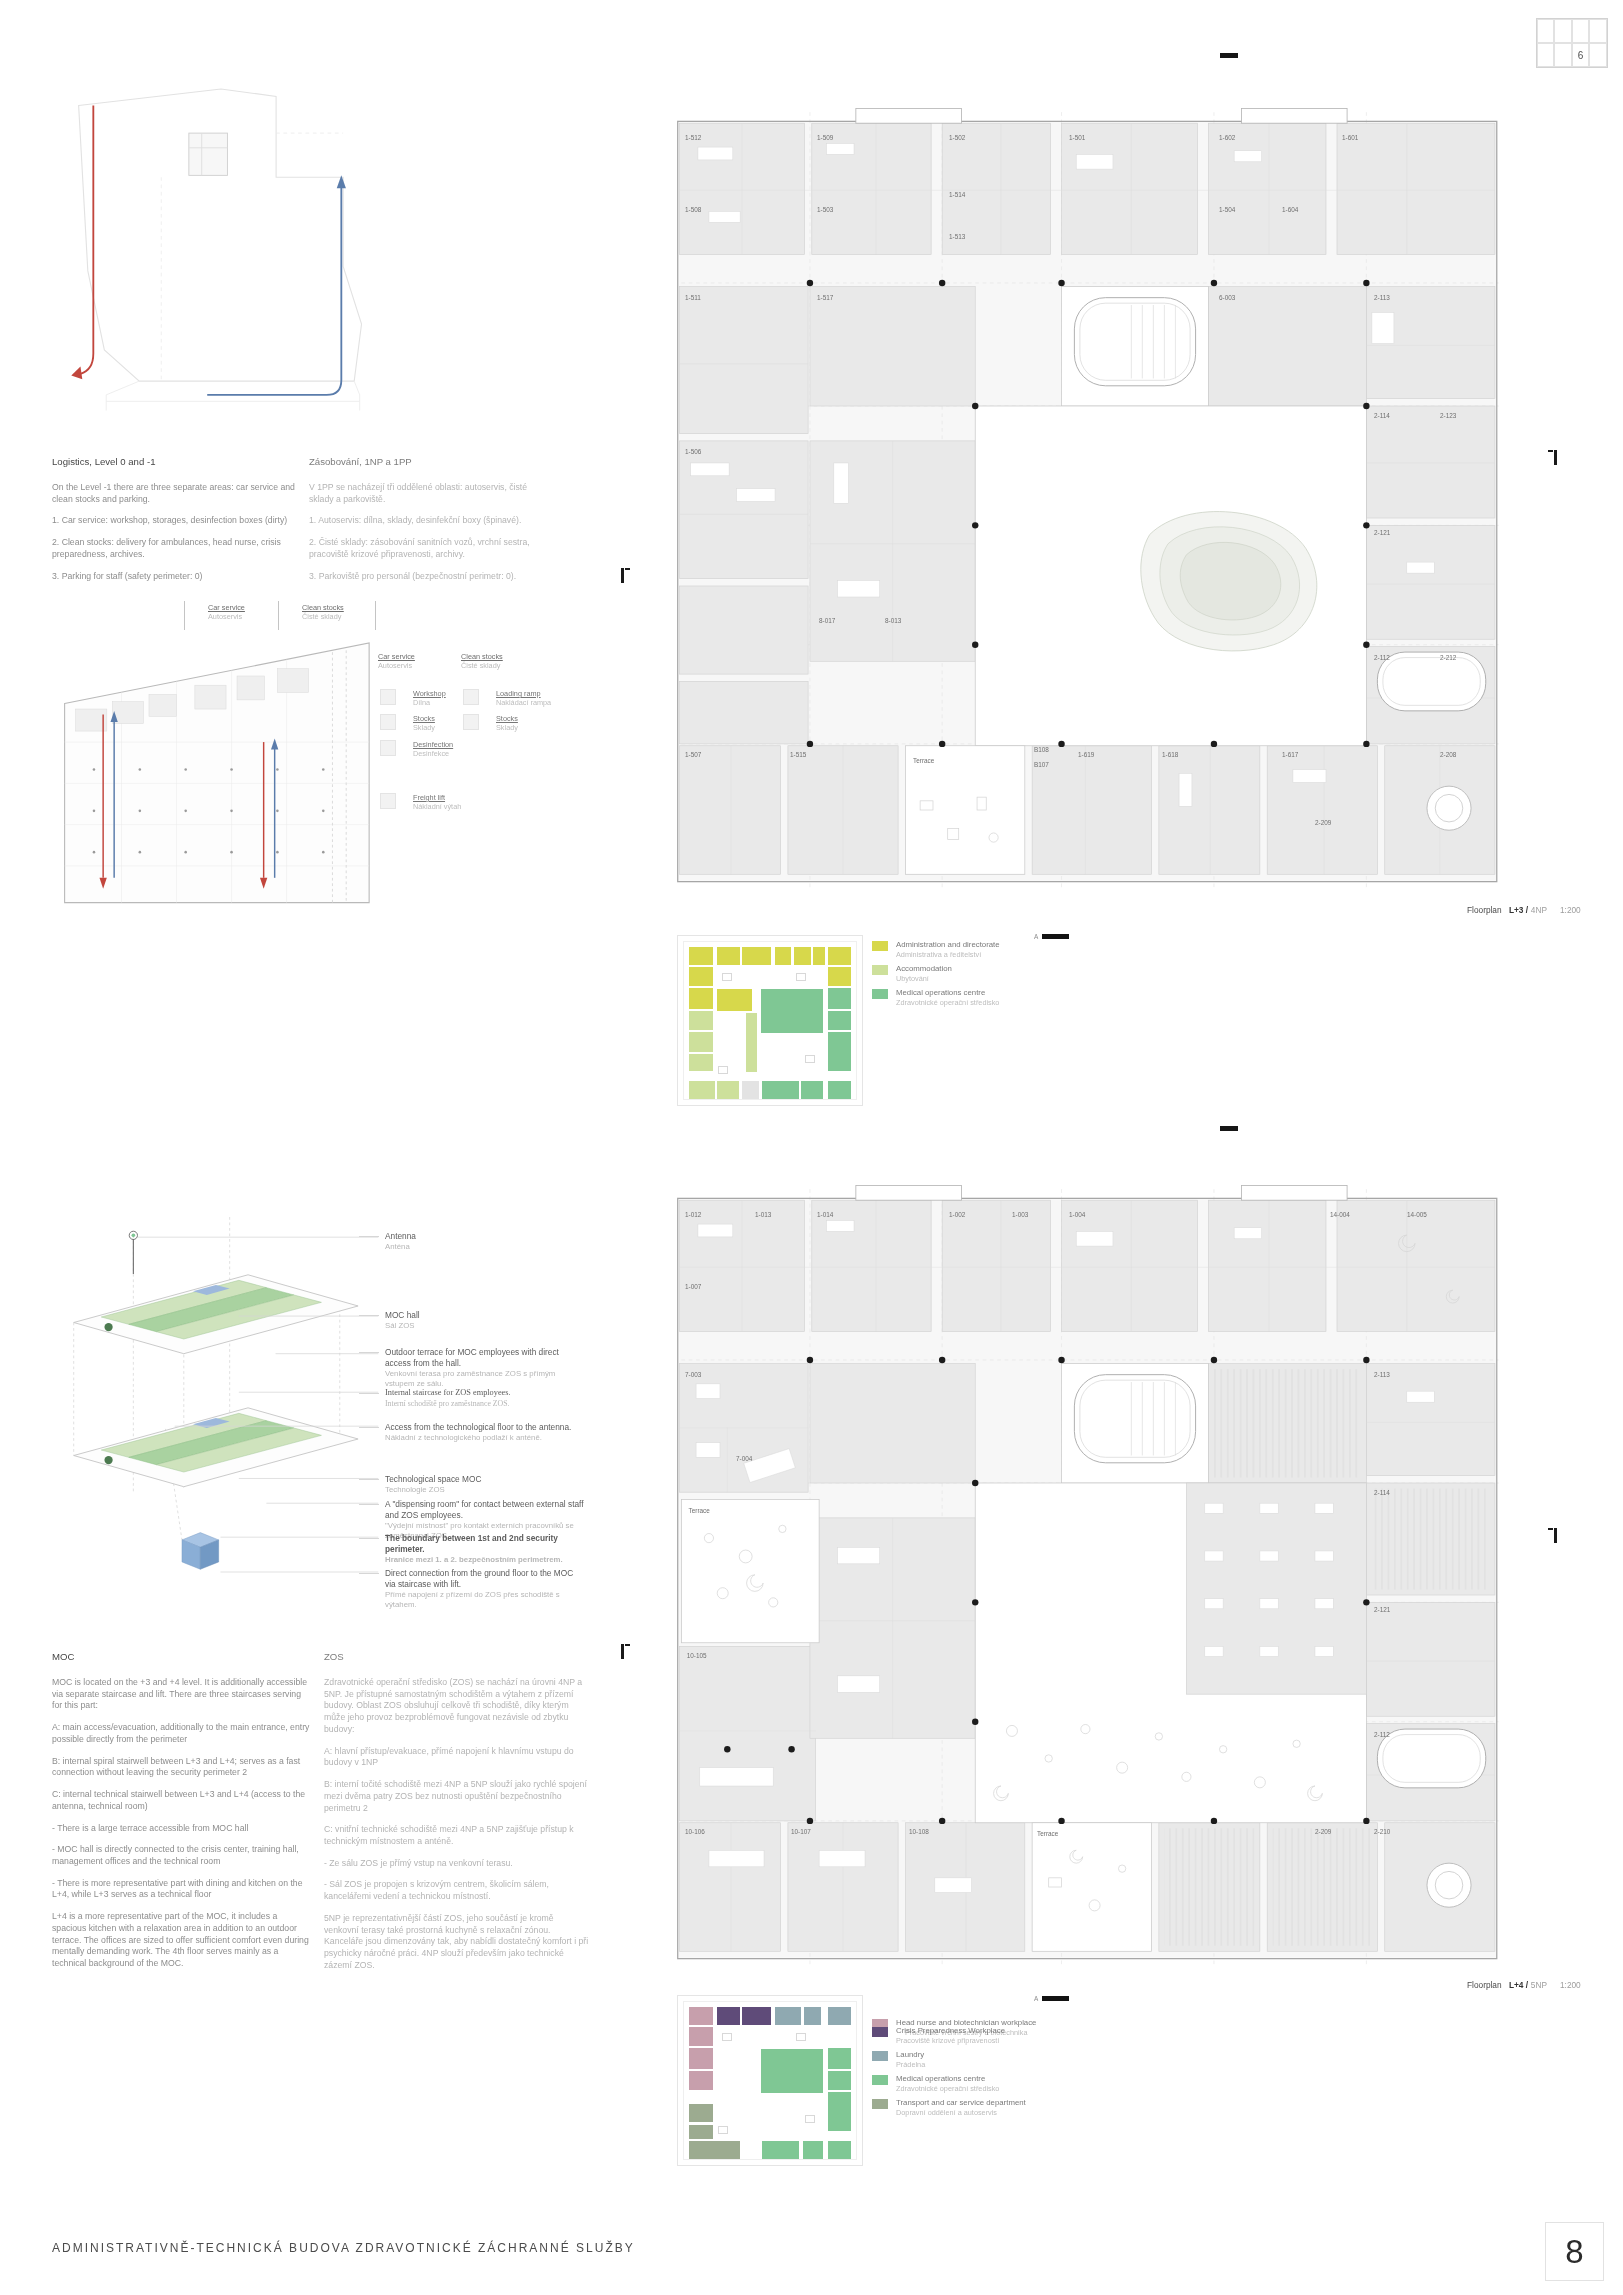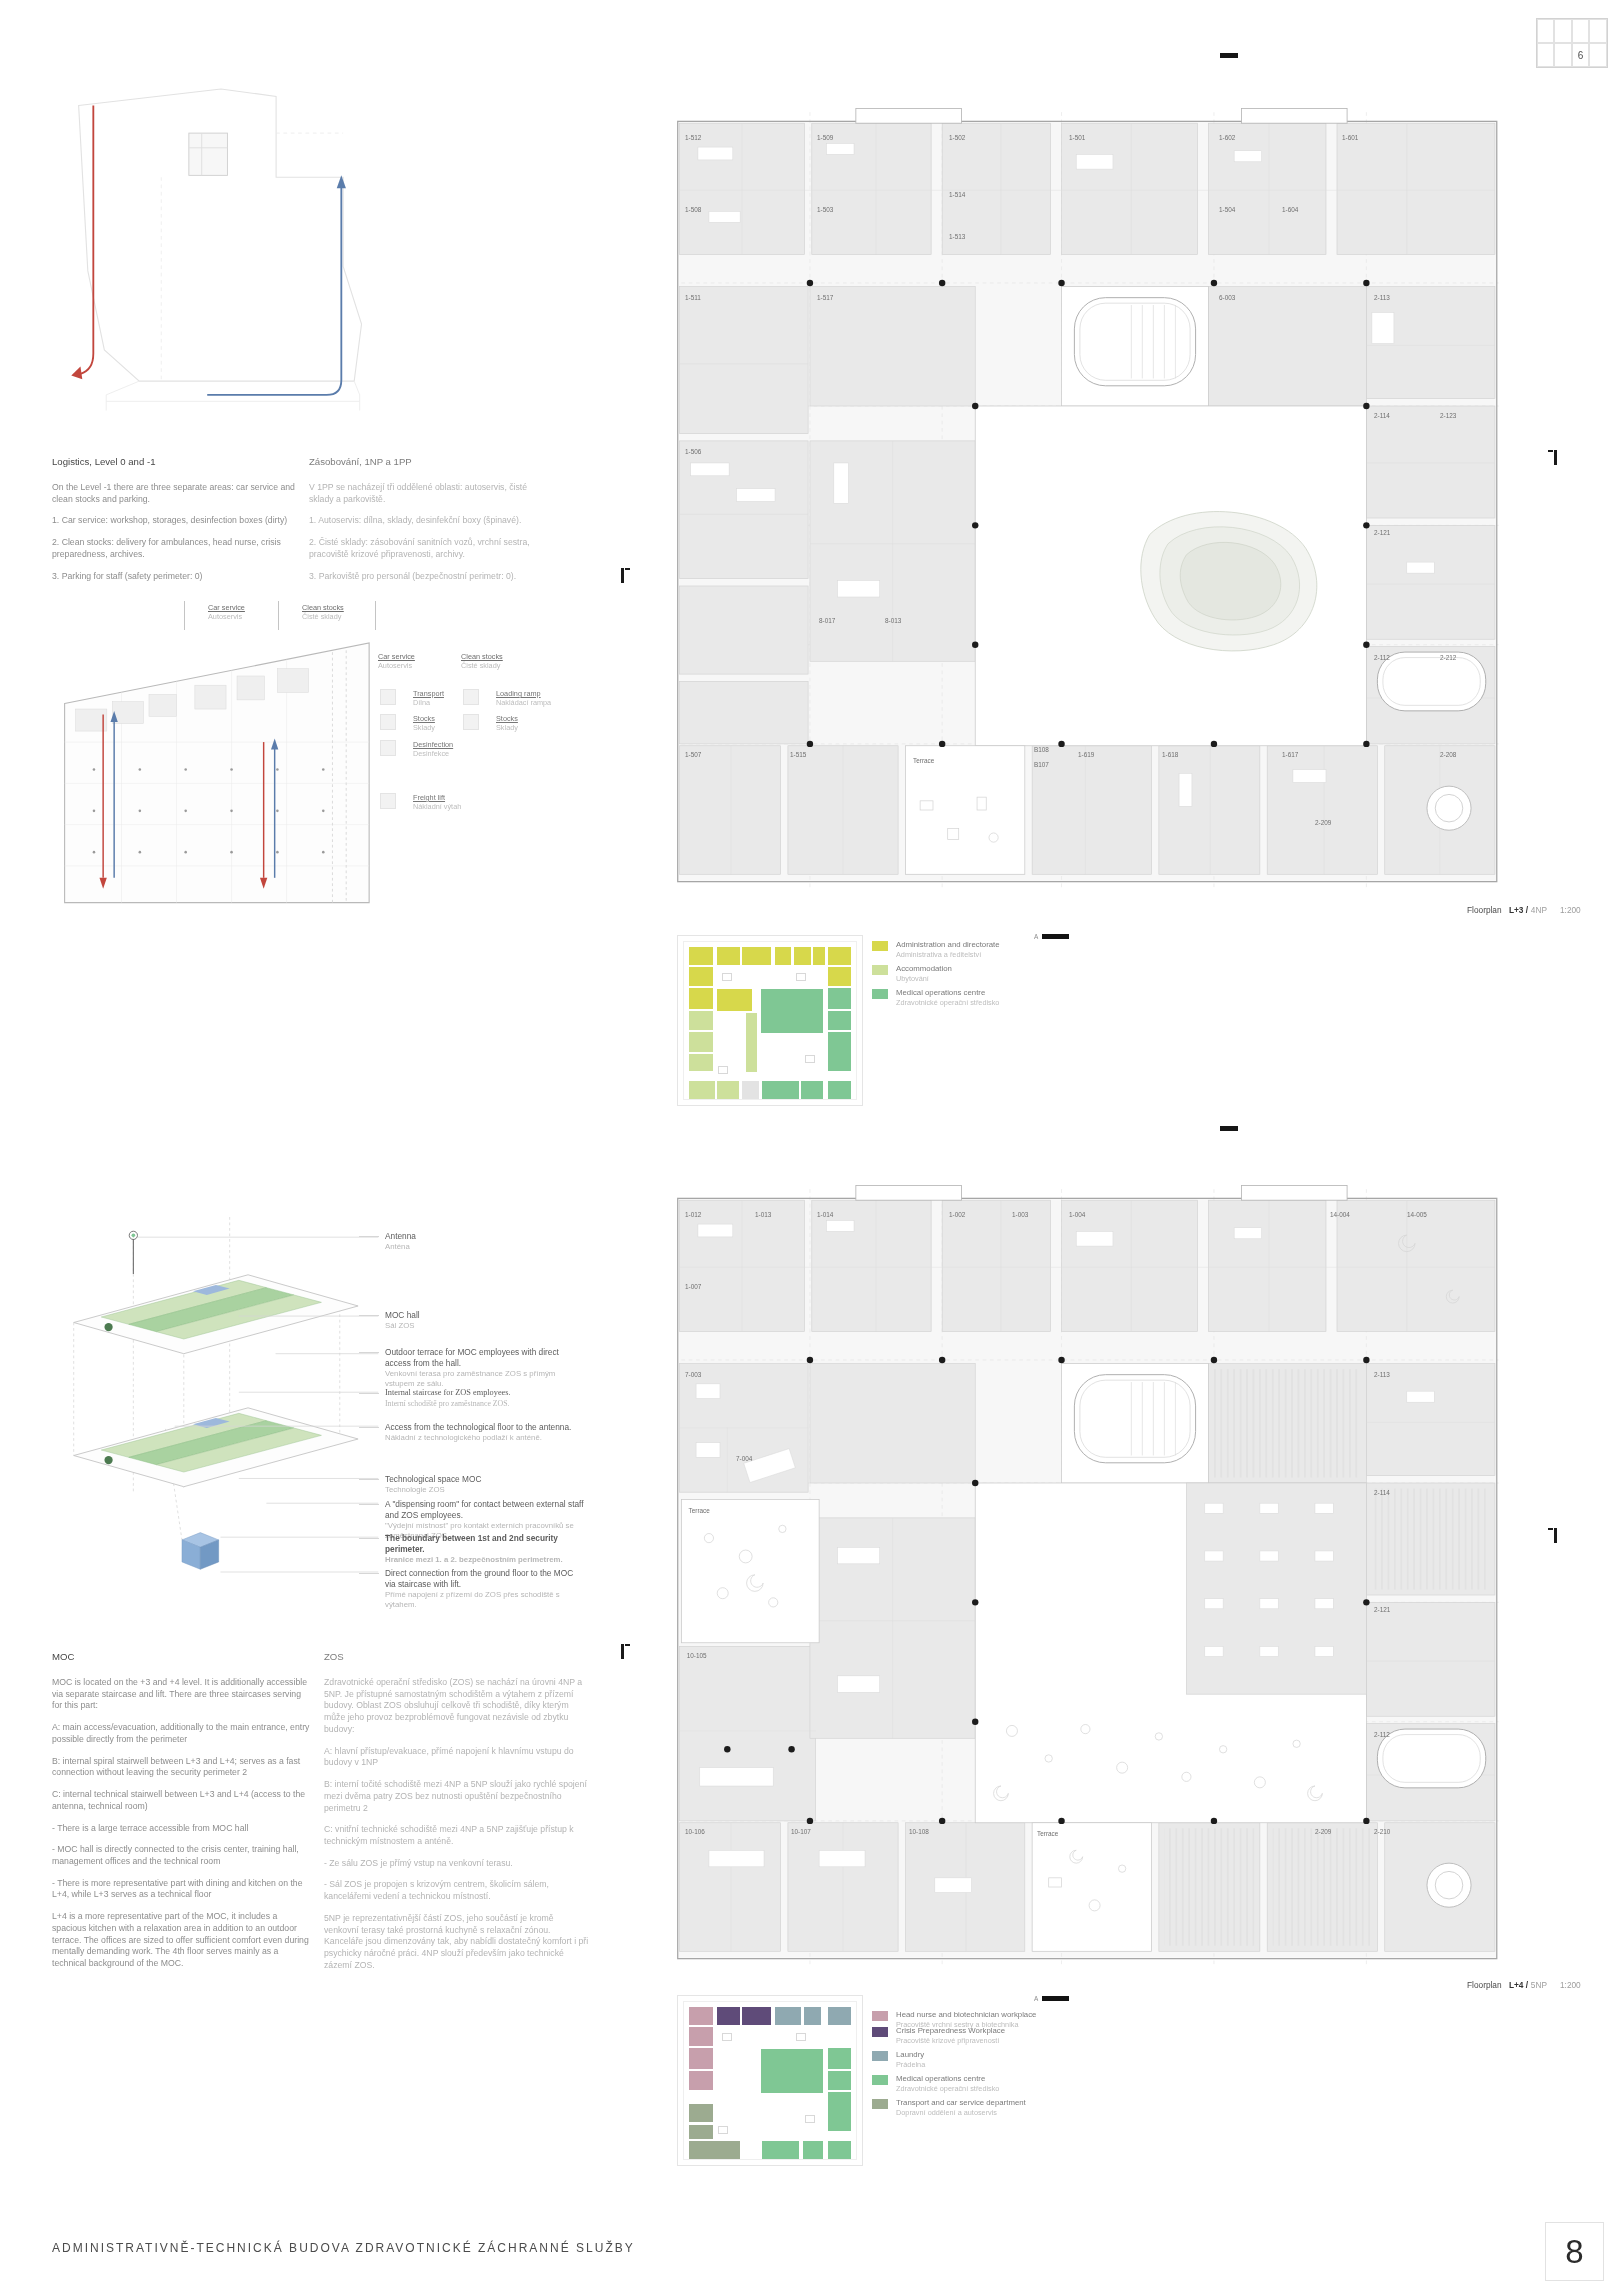--- a/index.html
+++ b/index.html
@@ -208,21 +208,21 @@
     <div class="zone-h" style="left:0;top:0;">
       <span class="en">Car service</span>
       <span class="cs">Autoservis</span>
     </div>
     <div class="zone-h" style="left:83px;top:0;">
       <span class="en">Clean stocks</span>
       <span class="cs">Čisté sklady</span>
     </div>
     <div class="bleg-item" style="left:35px;top:37px;">
       <span class="sw"></span>
-      <span class="en">Transport</span>
+      <span class="en">Workshop</span>
       <span class="cs">Dílna</span>
     </div>
     <div class="bleg-item" style="left:35px;top:62px;">
       <span class="sw"></span>
       <span class="en">Stocks</span>
       <span class="cs">Sklady</span>
     </div>
     <div class="bleg-item" style="left:35px;top:88px;">
       <span class="sw"></span>
       <span class="en">Desinfection</span>
@@ -790,21 +790,21 @@
     <div class="kfurn" style="left:44px;top:37px;width:8.3px;height:6.4px;"></div>
     <div class="kfurn" style="left:118px;top:37px;width:8.3px;height:6.4px;"></div>
     <div class="kfurn" style="left:127px;top:119px;width:8.3px;height:6.4px;"></div>
     <div class="kfurn" style="left:40px;top:130px;width:8.3px;height:6.4px;"></div>
   </div>
   <div class="abs amark" style="left:1034px;top:1995px;">
     <span>A</span>
       <span class="abar"></span>
   </div>
   <div class="abs" style="left:896px;top:2002px;width:211px;height:110px;">
-    <div class="kleg-row" style="top:8px;">
+    <div class="kleg-row" style="top:16px;text-align:center;">
       <span class="sw" style="background: rgb(199, 159, 172);"></span>
       <span class="en">Head nurse and biotechnician workplace</span>
       <span class="cs">Pracoviště vrchní sestry a biotechnika</span>
     </div>
     <div class="kleg-row" style="top:24px;">
       <span class="sw" style="background: rgb(95, 75, 121);"></span>
       <span class="en">Crisis Preparedness Workplace</span>
       <span class="cs">Pracoviště krizové připravenosti</span>
     </div>
     <div class="kleg-row" style="top:48px;">

